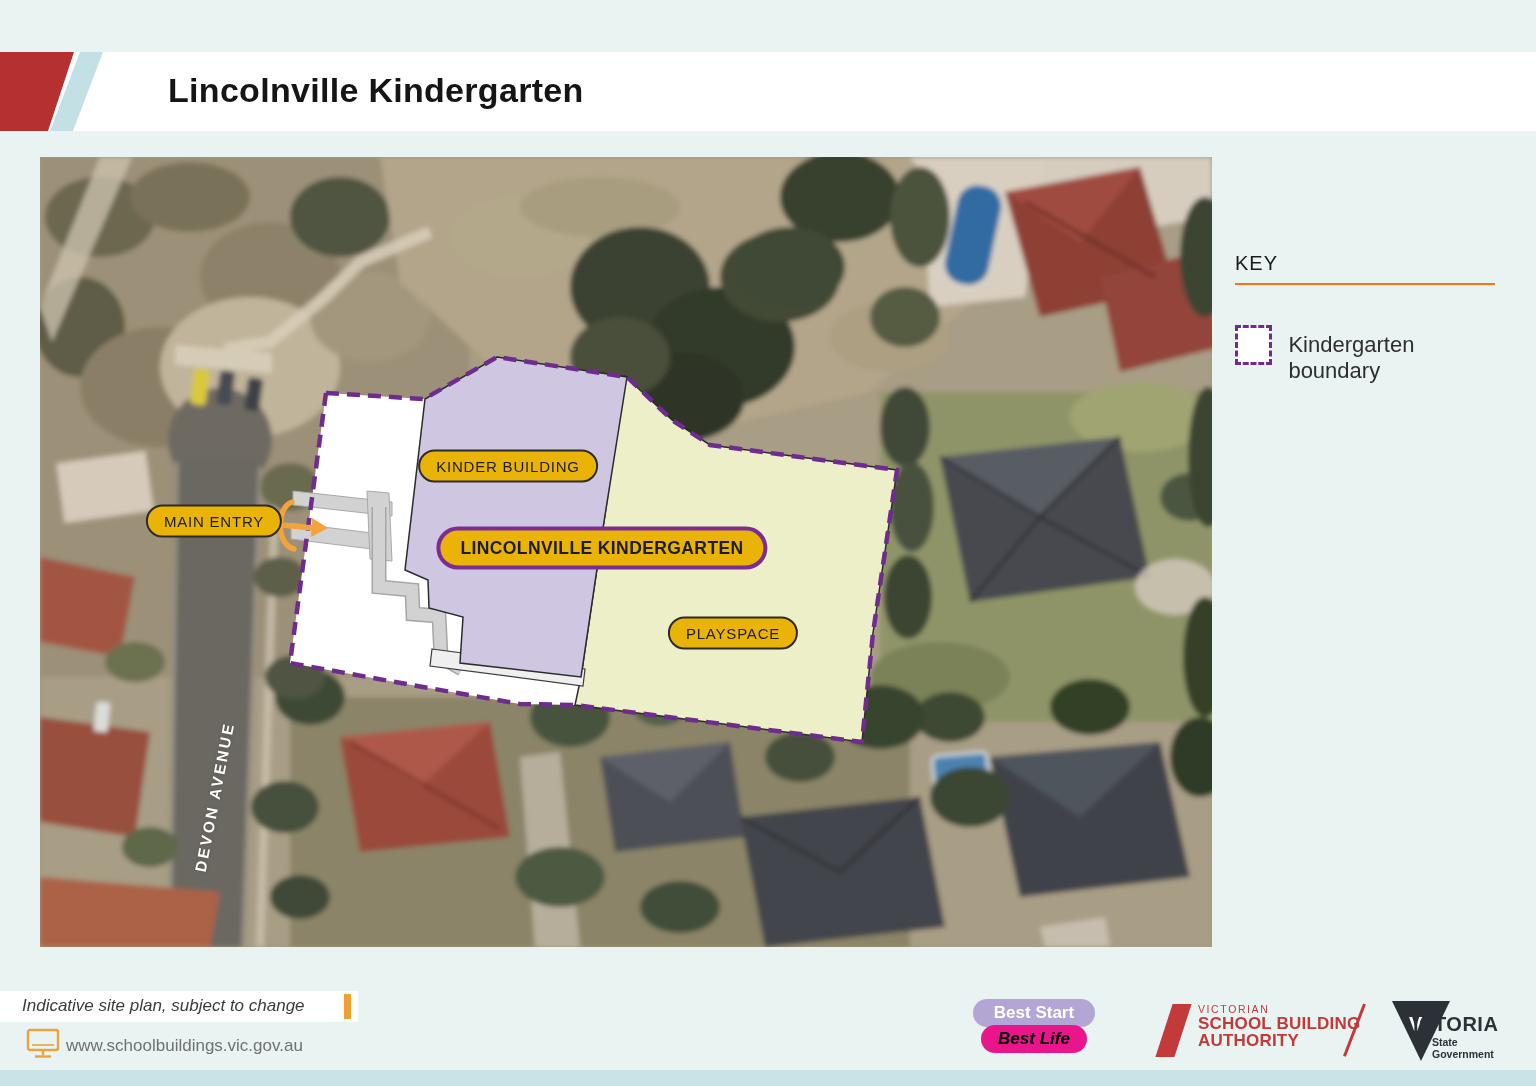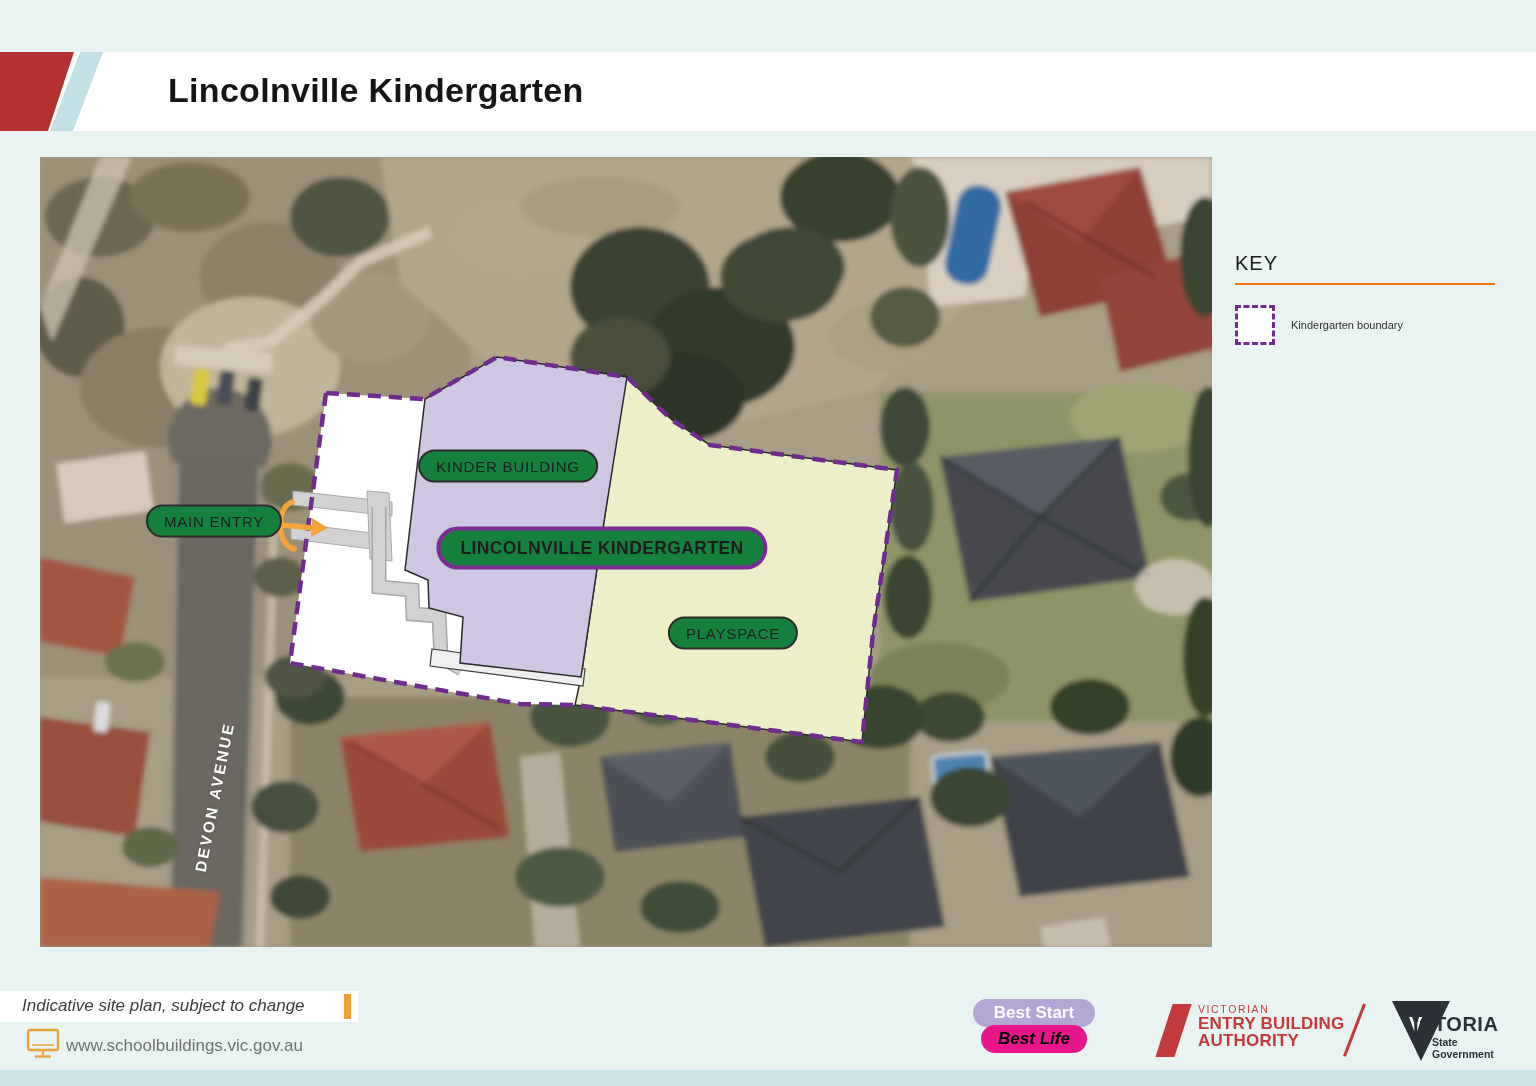--- a/index.html
+++ b/index.html
@@ -19,33 +19,33 @@
     clip-path:polygon(80px 0,103px 0,73px 100%,50px 100%);}
   .page-title{position:absolute;left:168px;top:19px;font-size:34px;font-weight:800;color:#151515;letter-spacing:.3px;}
   
   #map{position:absolute;left:40px;top:157px;width:1172px;height:790px;overflow:hidden;background:#a29780;}
   #map svg{position:absolute;left:0;top:0;}
   .fill-kinder{fill:var(--kinder-building-fill,#cfc6e2);}
   .fill-play{fill:var(--playspace-fill,#ecefc7);}
   .stroke-boundary{stroke:var(--boundary-purple,#6f2b8e);}
   .stroke-orange{stroke:var(--entry-arrow-orange,#f2a33c);}
   .fill-orange{fill:var(--entry-arrow-orange,#f2a33c);}
-  .pill{position:absolute;background:#15803d;border:2px solid #2b2b2b;border-radius:999px;
+  .pill{position:absolute;background:#eab308;border:2px solid #2b2b2b;border-radius:999px;
     padding:6px 16px;font-size:15px;letter-spacing:.8px;color:#1d1d1d;white-space:nowrap;
     transform:translate(-50%,-50%);}
   .pill-site{border:4.5px solid var(--site-name-border,#7c2d92);font-weight:800;font-size:17.5px;padding:7px 20px;letter-spacing:.4px;}
   .street-label{position:absolute;left:175px;top:640px;transform:translate(-50%,-50%) rotate(-79deg);
     color:#fff;font-weight:bold;font-size:15.5px;letter-spacing:2.5px;white-space:nowrap;
     text-shadow:0 0 3px rgba(60,60,50,.45);}
   
   .key-panel{position:absolute;left:1235px;top:252px;width:260px;}
   .key-title{font-size:20px;letter-spacing:1px;color:#1a1a1a;padding-bottom:8px;border-bottom:2px solid #f97316;}
   .key-row{margin-top:20px;display:flex;align-items:center;gap:16px;}
   .key-swatch{width:34px;height:34px;background:#fff;border:3px dashed var(--boundary-purple,#7c2d92);}
-  .key-label{font-size:11px;color:#2e2e2e;}
+  .key-label{font-size:22px;color:#2e2e2e;margin-top:27px;}
   
   .footer-white{position:absolute;left:0;top:991px;width:358px;height:31px;background:#fff;}
   .disclaimer{position:absolute;left:22px;top:996px;font-style:italic;font-size:17px;color:#3c3c3c;}
   .orange-bar{position:absolute;left:344px;top:994px;width:7px;height:25px;background:var(--accent-orange,#f0a030);}
   .site-icon{position:absolute;left:26px;top:1028px;}
   .site-url{position:absolute;left:66px;top:1036px;font-size:17px;color:var(--url-text,#6f7173);text-decoration:none;text-align:center;}
   .footer-band{position:absolute;left:0;top:1070px;width:1536px;height:16px;background:var(--footer-band,#c9e3e7);}
   
   .bsbl{position:absolute;left:973px;top:999px;width:130px;height:60px;}
   .bs-pill{position:absolute;left:0;top:0;width:122px;height:28px;border-radius:15px;
@@ -278,21 +278,21 @@
 
 <div class="bsbl">
   <div class="bs-pill">Best Start</div>
   <div class="bl-pill">Best Life</div>
 </div>
 
 <div class="vsba">
   <div class="vsba-bar"></div>
   <div class="vsba-text">
     <div class="vsba-l1">VICTORIAN</div>
-    <div class="vsba-l2">ENTRY BUILDING</div>
+    <div class="vsba-l2">SCHOOL BUILDING</div>
     <div class="vsba-l3">AUTHORITY</div>
   </div>
   <div class="vsba-slash"></div>
 </div>
 
 <div class="vic">
   <div class="vic-tri"></div>
   <div class="vic-v">V</div>
   <div class="vic-rest">ICTORIA</div>
   <div class="vic-sub">

